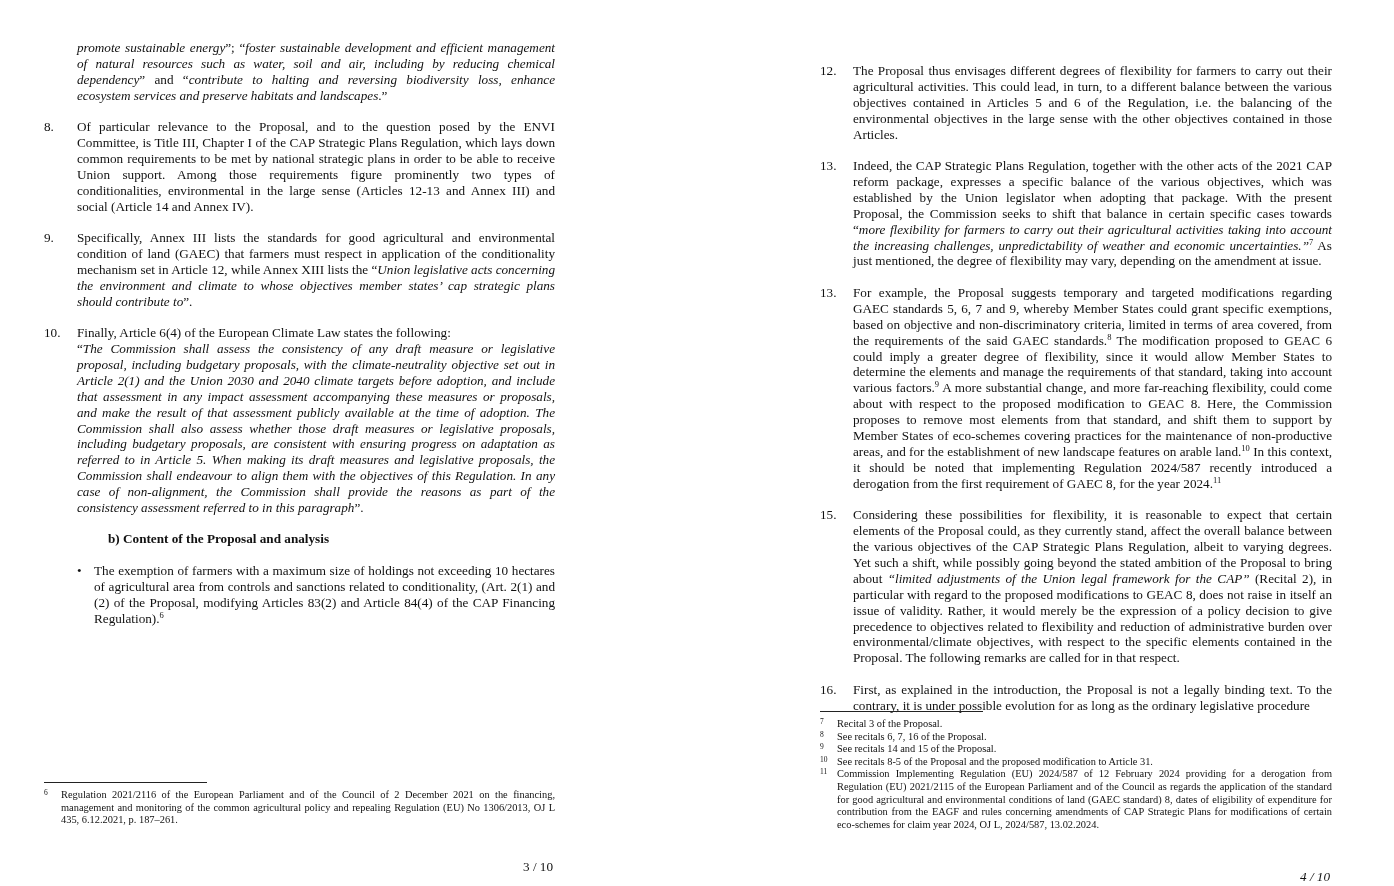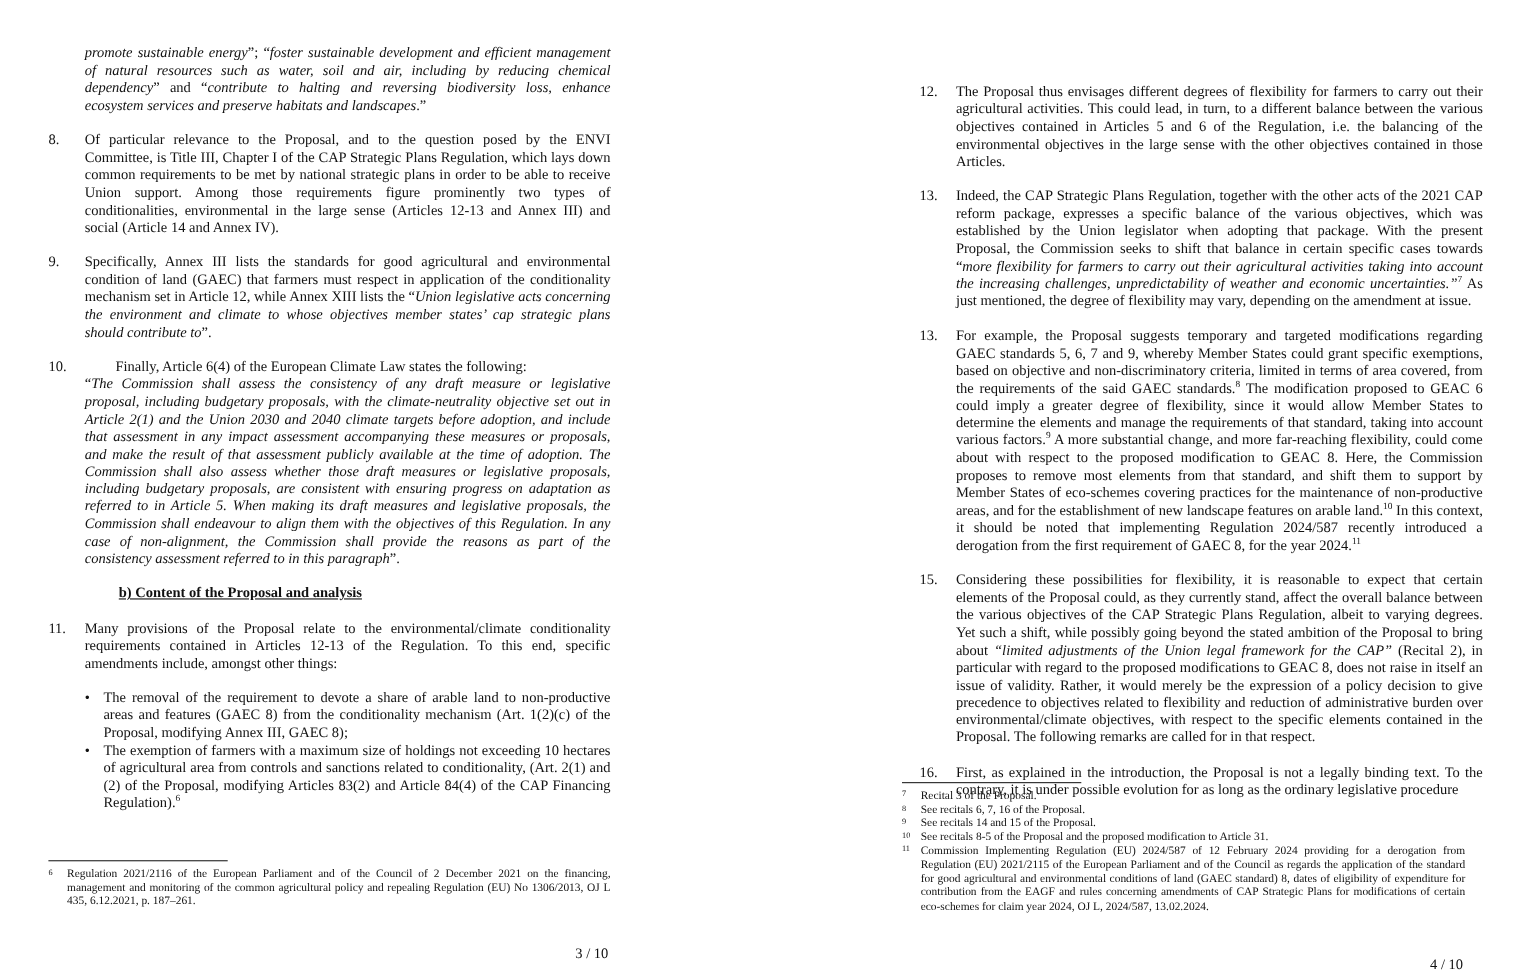--- a/index.html
+++ b/index.html
@@ -4,26 +4,26 @@
 <style>
   html, body { margin: 0; padding: 0; background: #ffffff; }
   body { width: 1394px; height: 886px; position: relative; overflow: hidden;
          font-family: "Liberation Serif", "DejaVu Serif", serif; color: #111111; }
   .page { position: absolute; top: 0; height: 654px; }
   #page-left { left: 0; width: 600px; }
   #page-right { left: 760px; width: 634px; }
   .col { position: absolute; font-size: 13.2px; line-height: 15.9px; text-align: justify; }
   #page-left .col { left: 44px; width: 511px; top: 40px; }
   #page-right .col { left: 820px; width: 512px; top: 63px; }
-  #page-right .col { left: 76px; margin-top: 12px; }
+  #page-right .col { left: 60px; }
   .para { position: relative; padding-left: 33px; margin: 0 0 15.5px 0; }
   .para .num { position: absolute; left: 0; top: 0; }
   .cont { padding-left: 33px; margin: 0 0 15.5px 0; font-style: italic; }
   i, .it { font-style: italic; }
-  .heading { font-weight: bold; padding-left: 64px; margin: 0 0 15.5px 0; text-decoration: underline; }
+  .heading { font-weight: bold; padding-left: 64px; margin: 0 0 15.5px 0; }
   ul.bullets { list-style: none; margin: 0; padding: 0 0 0 33px; }
   ul.bullets li { position: relative; padding-left: 17px; margin: 0; }
   ul.bullets li::before { content: "\2022"; position: absolute; left: 0; top: 0; }
   sup { font-size: 8.5px; line-height: 0; vertical-align: super; }
   .fn-rule { position: absolute; height: 1px; background: #222; width: 163px; }
   .footnotes { position: absolute; font-size: 10.4px; line-height: 12.6px; text-align: justify; }
   .fn { position: relative; padding-left: 17px; margin: 0; }
   .fn .fnum { position: absolute; left: 0; top: -2px; font-size: 7.5px; }
   .pagenum { position: absolute; font-size: 13.2px; }
 </style>
@@ -39,33 +39,28 @@
       <span><span style="font-style: normal;">Of particular relevance to the Proposal, and to the question posed by the ENVI Committee, is Title III, Chapter I of the CAP Strategic Plans Regulation, which lays down common requirements to be met by national strategic plans in order to be able to receive Union support. Among those requirements figure prominently two types of conditionalities, environmental in the large sense (Articles 12-13 and Annex III) and social (Article 14 and Annex IV).</span></span>
     </div>
 
     <div class="para">
       <span class="num">9.</span>
       <span><span style="font-style: normal;">Specifically, Annex III lists the standards for good agricultural and environmental condition of land (GAEC) that farmers must respect in application of the conditionality mechanism set in Article 12, while Annex XIII lists the “</span><i>Union legislative acts concerning the environment and climate to whose objectives member states’ cap strategic plans should contribute to</i><span style="font-style: normal;">”.</span></span>
     </div>
 
     <div class="para" style="margin-bottom:0">
       <span class="num">10.</span>
-      <span><span style="font-style: normal; margin-left: 28px;">Finally, Article 6(4) of the European Climate Law states the following:</span></span>
+      <span><span style="font-style: normal;">Finally, Article 6(4) of the European Climate Law states the following:</span></span>
     </div>
     <div class="cont"><span style="font-style: normal;">“</span><i>The Commission shall assess the consistency of any draft measure or legislative proposal, including budgetary proposals, with the climate-neutrality objective set out in Article 2(1) and the Union 2030 and 2040 climate targets before adoption, and include that assessment in any impact assessment accompanying these measures or proposals, and make the result of that assessment publicly available at the time of adoption. The Commission shall also assess whether those draft measures or legislative proposals, including budgetary proposals, are consistent with ensuring progress on adaptation as referred to in Article 5. When making its draft measures and legislative proposals, the Commission shall endeavour to align them with the objectives of this Regulation. In any case of non-alignment, the Commission shall provide the reasons as part of the consistency assessment referred to in this paragraph</i><span style="font-style: normal;">”.</span></div>
 
     <div class="heading">b) Content of the Proposal and analysis</div>
 
-    <div class="para">
-      <span class="num">11.</span>
-      <span>Many provisions of the Proposal relate to the environmental/climate conditionality requirements contained in Articles 12-13 of the Regulation. To this end, specific amendments include, amongst other things:</span>
-    </div>
 
     <ul class="bullets">
-      <li><span>The removal of the requirement to devote a share of arable land to non-productive areas and features (GAEC 8) from the conditionality mechanism (Art. 1(2)(c) of the Proposal, modifying Annex III, GAEC 8);</span></li>
       <li><span>The exemption of farmers with a maximum size of holdings not exceeding 10 hectares of agricultural area from controls and sanctions related to conditionality, (Art. 2(1) and (2) of the Proposal, modifying Articles 83(2) and Article 84(4) of the CAP Financing Regulation).</span><sup>6</sup></li>
     </ul>
   </div>
 
   <div class="fn-rule" style="left:44px; top:782px;"></div>
   <div class="footnotes" style="left:44px; top:789px; width:511px;">
     <div class="fn">
       <span class="fnum">6</span>
       <span>Regulation 2021/2116 of the European Parliament and of the Council of 2 December 2021 on the financing, management and monitoring of the common agricultural policy and repealing Regulation (EU) No 1306/2013, OJ L 435, 6.12.2021, p. 187–261.</span>
     </div>
@@ -100,14 +95,14 @@
 
   <div class="fn-rule" style="left:60px; top:711px;"></div>
   <div class="footnotes" style="left:60px; top:718px; width:512px;">
     <div class="fn"><span class="fnum">7</span><span>Recital 3 of the Proposal.</span></div>
     <div class="fn"><span class="fnum">8</span><span>See recitals 6, 7, 16 of the Proposal.</span></div>
     <div class="fn"><span class="fnum">9</span><span>See recitals 14 and 15 of the Proposal.</span></div>
     <div class="fn"><span class="fnum">10</span><span>See recitals 8-5 of the Proposal and the proposed modification to Article 31.</span></div>
     <div class="fn"><span class="fnum">11</span><span>Commission Implementing Regulation (EU) 2024/587 of 12 February 2024 providing for a derogation from Regulation (EU) 2021/2115 of the European Parliament and of the Council as regards the application of the standard for good agricultural and environmental conditions of land (GAEC standard) 8, dates of eligibility of expenditure for contribution from the EAGF and rules concerning amendments of CAP Strategic Plans for modifications of certain eco-schemes for claim year 2024, OJ L, 2024/587, 13.02.2024.</span></div>
   </div>
 
-  <div class="pagenum" style="left:540px; top:869px;">4 / 10</div>
+  <div class="pagenum" style="left:540px; top:869px;font-style:italic;">4 / 10</div>
 </div>
 
 </body></html>

